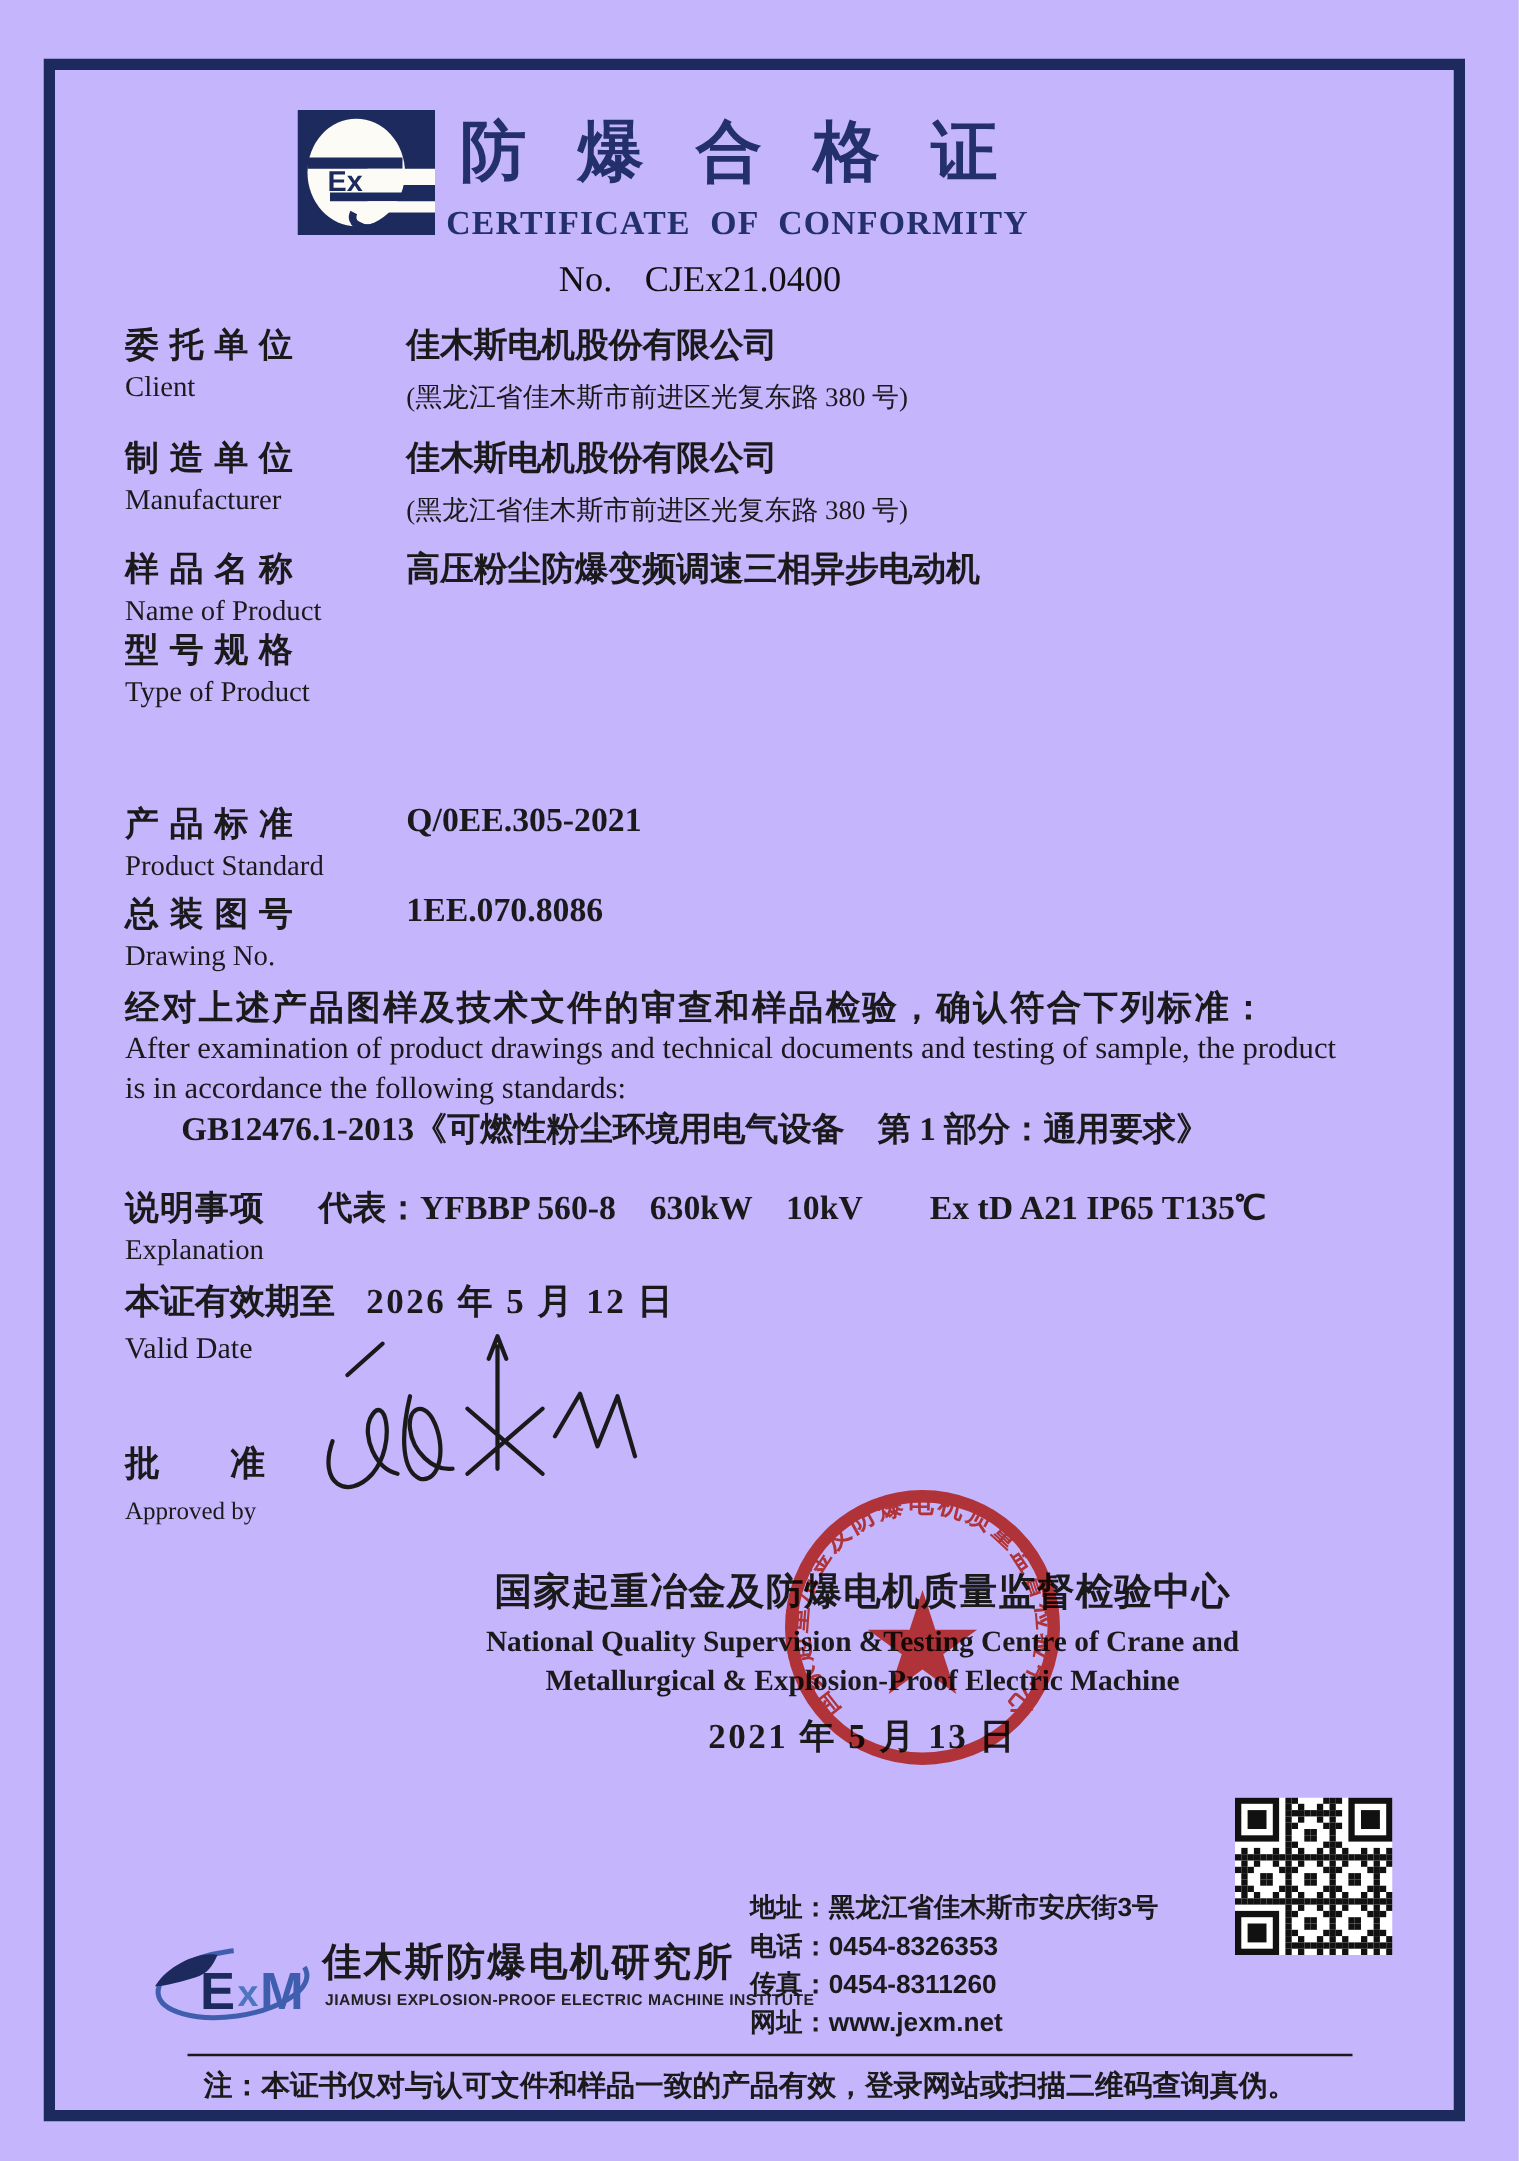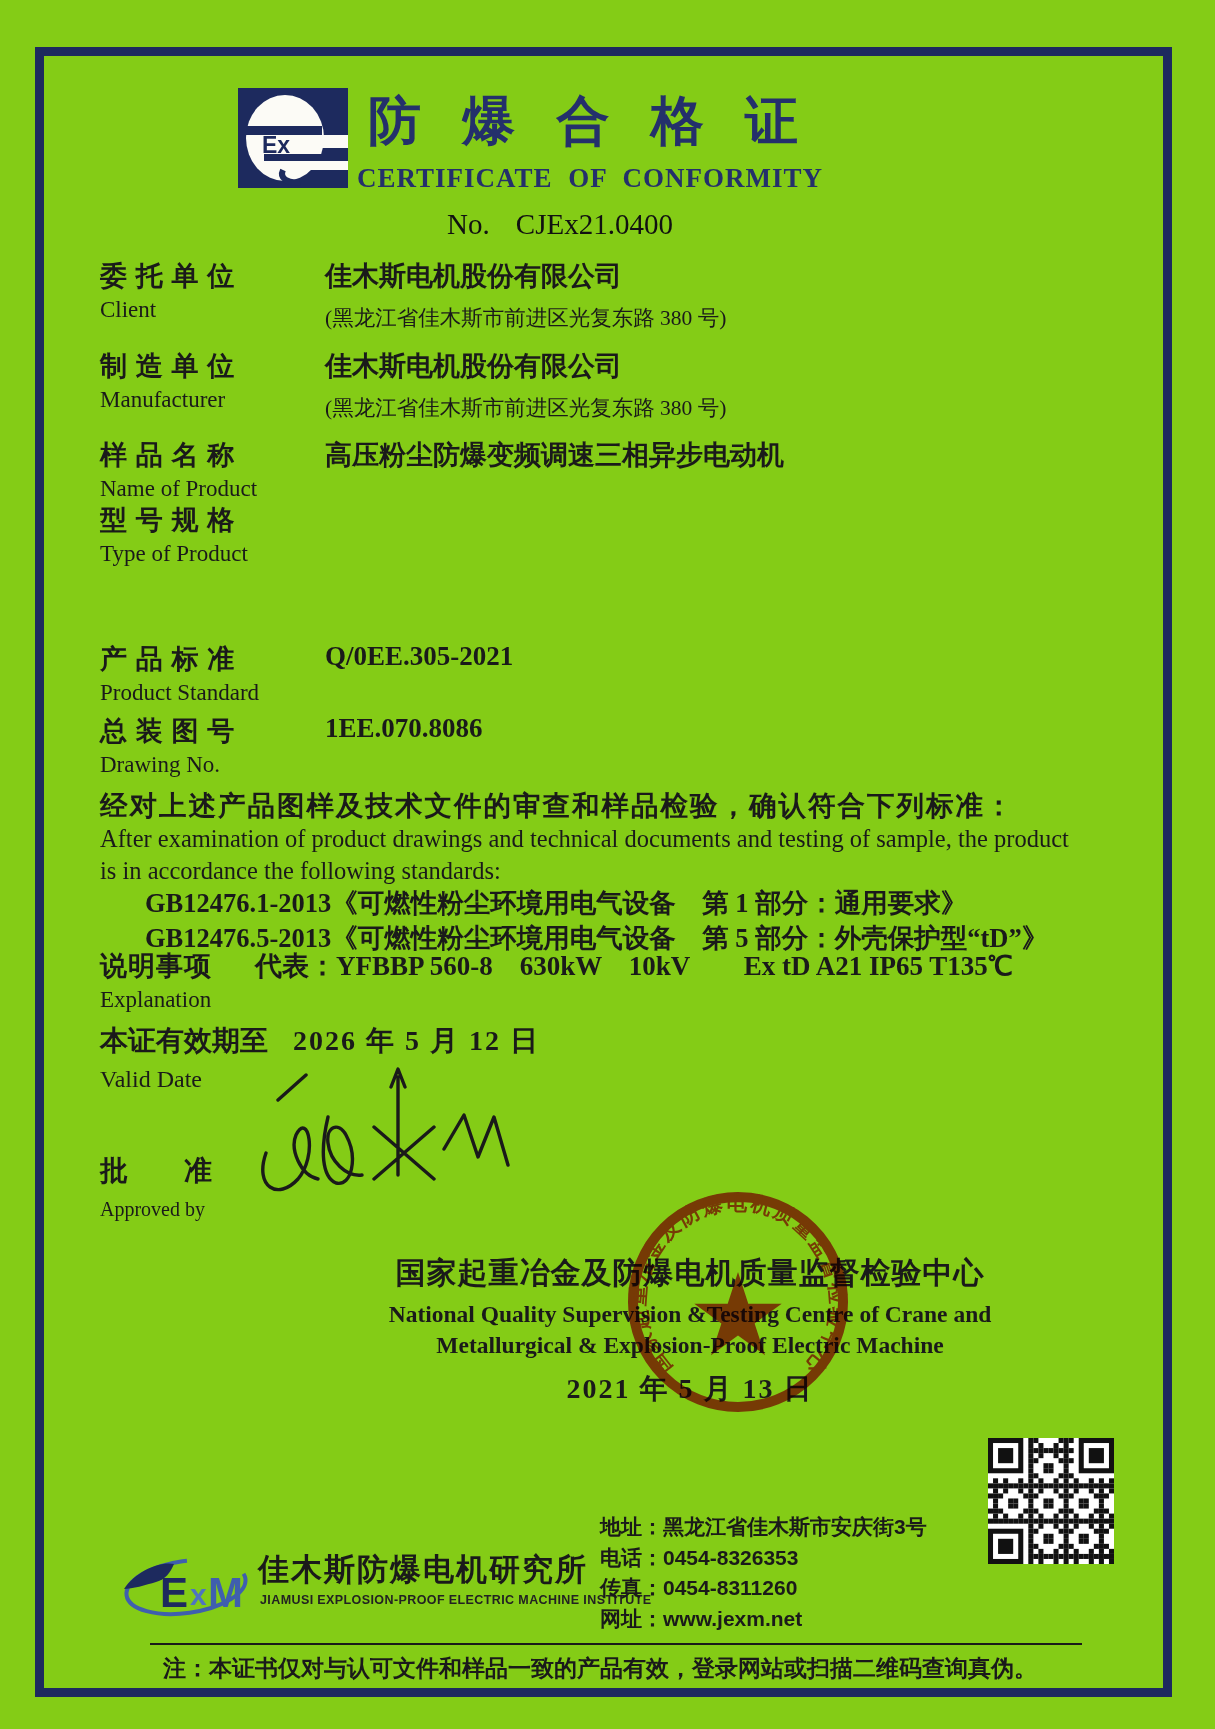--- a/index.html
+++ b/index.html
@@ -1,16 +1,16 @@
 <!DOCTYPE html>
 <html><head>
 <meta charset="utf-8">
 <style>
   html,body{margin:0;padding:0;background:#e8e8e4;}
-  .page{position:relative;width:1215px;height:1729px;background:#84cc16;margin:0 auto;
+  .page{position:relative;width:1215px;height:1729px;background:#c4b5fd;margin:0 auto;
         font-family:"Liberation Serif",serif;color:#1a1a1a;overflow:hidden;}
   .frame{position:absolute;left:35px;top:47px;width:1137px;height:1650px;
          border:9px solid #1d2a5e;box-sizing:border-box;}
   .abs{position:absolute;}
 
   
   .logo-box{left:238px;top:88px;width:110px;height:100px;}
   .head-text{left:330px;top:86px;width:520px;text-align:center;font-family:Liberation Serif, serif;}
   .title-cn{font-size:53px;font-weight:bold;color:#24306b;letter-spacing:14px;white-space:nowrap;}
   .title-en{font-size:27px;font-weight:bold;color:#24306b;letter-spacing:1px;word-spacing:8px;margin-top:5px;white-space:nowrap;}
@@ -134,21 +134,20 @@
     <div class="f-value">
         <div class="f-main">1EE.070.8086</div>
       </div>
   </div>
 
   <div class="abs statement">
     <div class="st-cn">经对上述产品图样及技术文件的审查和样品检验，确认符合下列标准：</div>
     <div class="st-en">After examination of product drawings and technical documents and testing of sample, the product</div>
     <div class="st-en">is in accordance the following standards:</div>
     <div class="st-std">GB12476.1-2013《可燃性粉尘环境用电气设备　第 1 部分：通用要求》</div>
-    <div class="st-std">GB12476.5-2013《可燃性粉尘环境用电气设备　第 5 部分：外壳保护型“tD”》</div>
   </div>
 
   <div class="abs exp-row">
     <div class="f-cn">说明事项</div>
     <div class="f-en">Explanation</div>
     <div class="exp-value">代表：YFBBP 560-8　630kW　10kV　　Ex tD A21 IP65 T135℃</div>
   </div>
 
   <div class="abs valid-row">
     <div class="valid-cn">本证有效期至</div>

